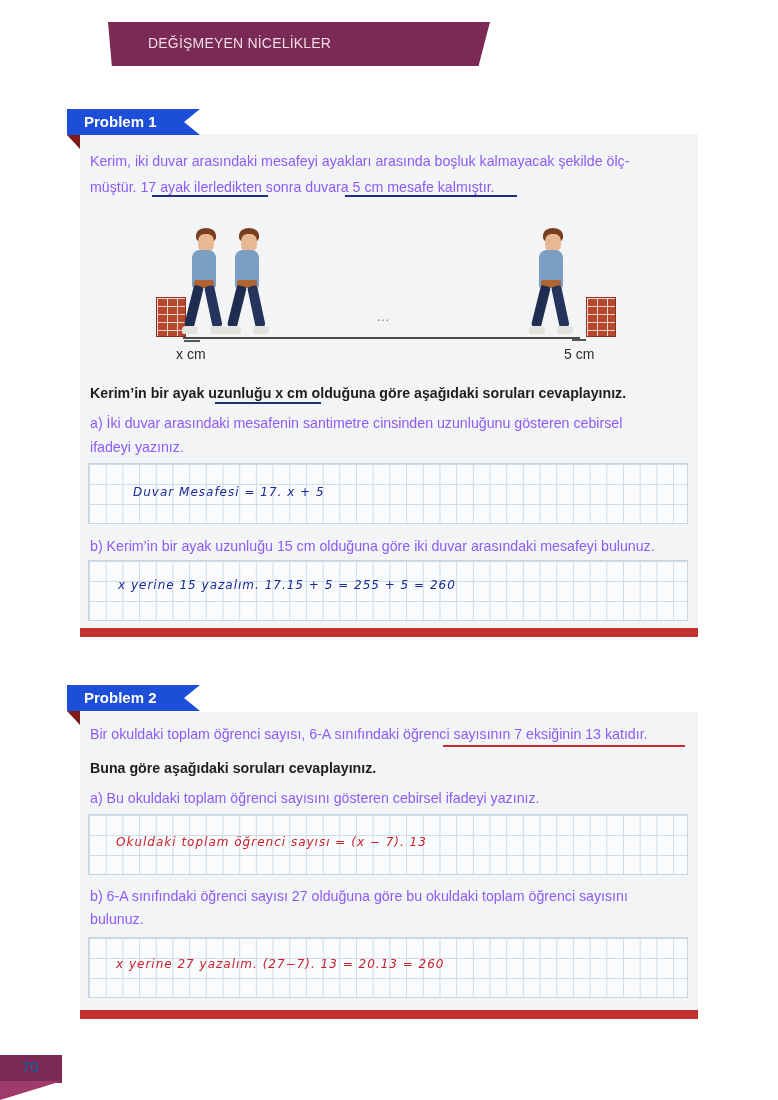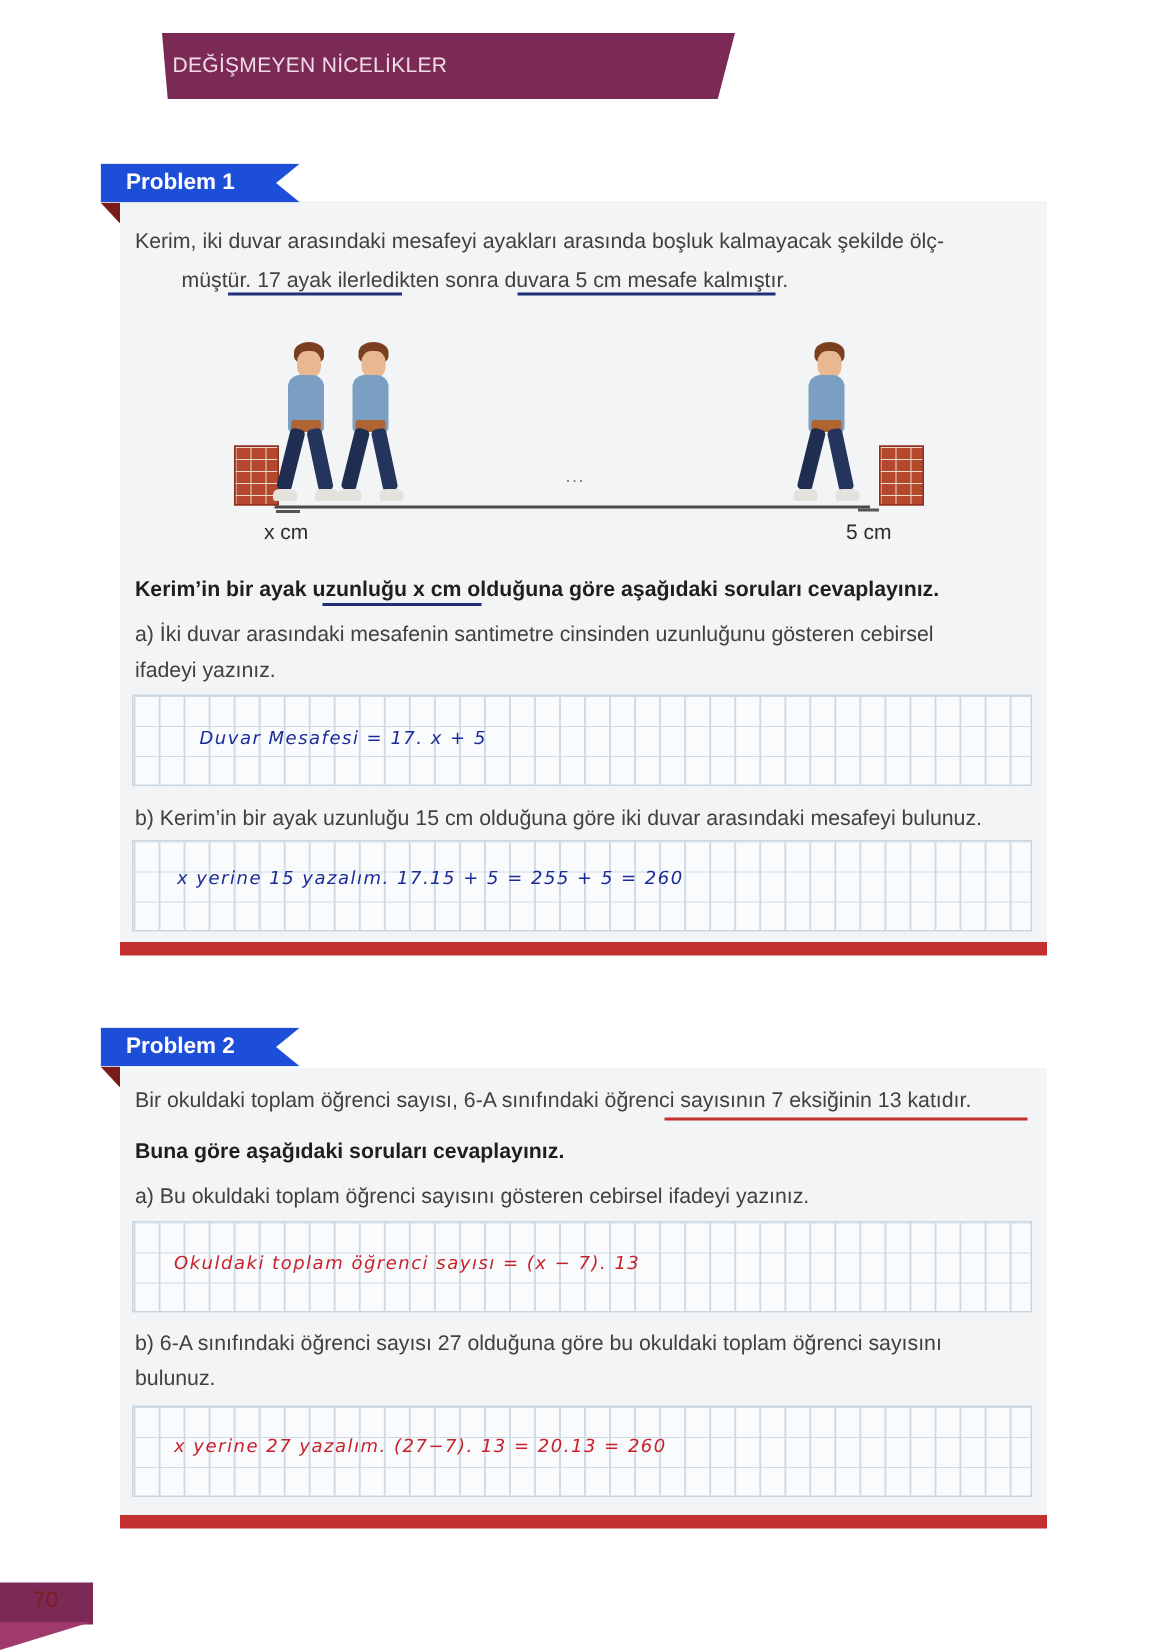--- a/index.html
+++ b/index.html
@@ -5,21 +5,21 @@
   * { box-sizing: border-box; margin: 0; padding: 0; }
   html, body { width: 778px; height: 1100px; background: #ffffff; overflow: hidden; }
   body { position: relative; font-family: "Liberation Sans", sans-serif; color: #2a2a2a; }
 
   .header-band {
     position: absolute; left: 108px; top: 22px; width: 382px; height: 44px;
     background: #7a2a55;
     clip-path: polygon(0 0, 100% 0, 97% 100%, 1% 100%);
   }
   .header-text {
-    position: absolute; left: 115px; top: 35px; font-size: 14px; color: #f1dbe6;
+    position: absolute; left: 148px; top: 35px; font-size: 14px; color: #f1dbe6;
     letter-spacing: 0.2px;
   }
 
   .card {
     position: absolute; left: 80px; width: 618px; background: #f3f4f5;
   }
   .card1 { top: 134px; height: 496px; }
   .card2 { top: 712px; height: 302px; }
 
   .ribbon {
@@ -29,21 +29,21 @@
   }
   .ribbon1 { left: 67px; top: 109px; width: 133px; }
   .ribbon2 { left: 67px; top: 685px; width: 133px; }
   .ribbon-fold {
     position: absolute; width: 13px; height: 14px; background: #7d1b19;
     clip-path: polygon(0 0, 100% 0, 100% 100%);
   }
   .fold1 { left: 67px; top: 135px; }
   .fold2 { left: 67px; top: 711px; }
 
-  .para { position: absolute; left: 90px; font-size: 14.2px; line-height: 26px; color: #404040; }
+  .para { position: absolute; left: 90px; font-size: 14.2px; line-height: 26px; color: #8b5cf6; }
   .bold { font-weight: bold; color: #1e1e1e; }
 
   .ul-blue { position: absolute; height: 2px; background: #1f2f7a; }
   .ul-red { position: absolute; height: 2px; background: #c0302c; }
 
   .grid-box {
     position: absolute; left: 88px; width: 600px;
     border: 1px solid #c9d6e2;
     background-color: #f9fbfc;
     background-image:
@@ -85,34 +85,34 @@
   .dim { position: absolute; font-size: 14px; color: #2d2d2d; }
   .dots { position: absolute; left: 377px; top: 310px; font-size: 12px; color: #777; letter-spacing: 1px; }
 
   .page-tab {
     position: absolute; left: 0; top: 1055px; width: 62px; height: 28px; background: #7a2a55;
   }
   .page-tab-under {
     position: absolute; left: 0; top: 1081px; width: 62px; height: 19px; background: #a13a6c;
     clip-path: polygon(0 0, 100% 0, 0 100%);
   }
-  .page-num { position: absolute; left: 22px; top: 1058px; font-size: 15px; color: #7f1d1d; }
+  .page-num { position: absolute; left: 22px; top: 1058px; font-size: 15px; color: #0369a1; }
 </style>
 </head>
 <body>
 
 <div class="header-band"></div>
 <div class="header-text">DEĞİŞMEYEN NİCELİKLER</div>
 
 <div class="card card1"></div>
 <div class="ribbon-fold fold1"></div>
 <div class="ribbon ribbon1">Problem 1</div>
 
 <div class="para" style="top:148px;">Kerim, iki duvar arasındaki mesafeyi ayakları arasında boşluk kalmayacak şekilde ölç-</div>
-<div class="para" style="top:174px;margin-left:31px;">müştür. 17 ayak ilerledikten sonra duvara 5 cm mesafe kalmıştır.</div>
+<div class="para" style="top:174px;">müştür. 17 ayak ilerledikten sonra duvara 5 cm mesafe kalmıştır.</div>
 <div class="ul-blue" style="left:152px; top:195px; width:116px;"></div>
 <div class="ul-blue" style="left:345px; top:195px; width:172px;"></div>
 
 <div>
   <div class="brick" style="left:156px; top:297px;"></div>
   <div class="brick" style="left:586px; top:297px;"></div>
   <div class="ground"></div>
 
   <div class="boy" style="left:186px; top:228px;">
     <div class="hair"></div>

